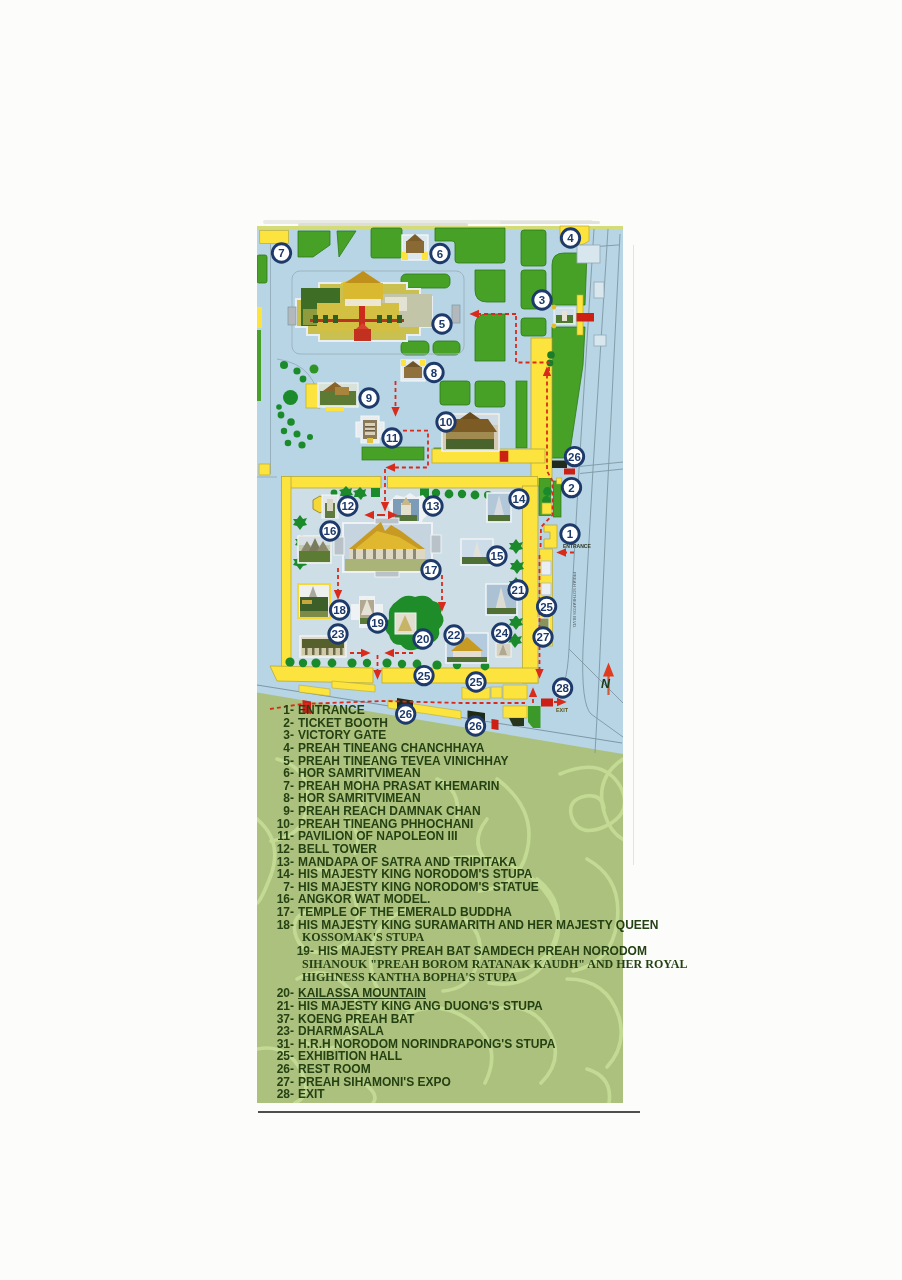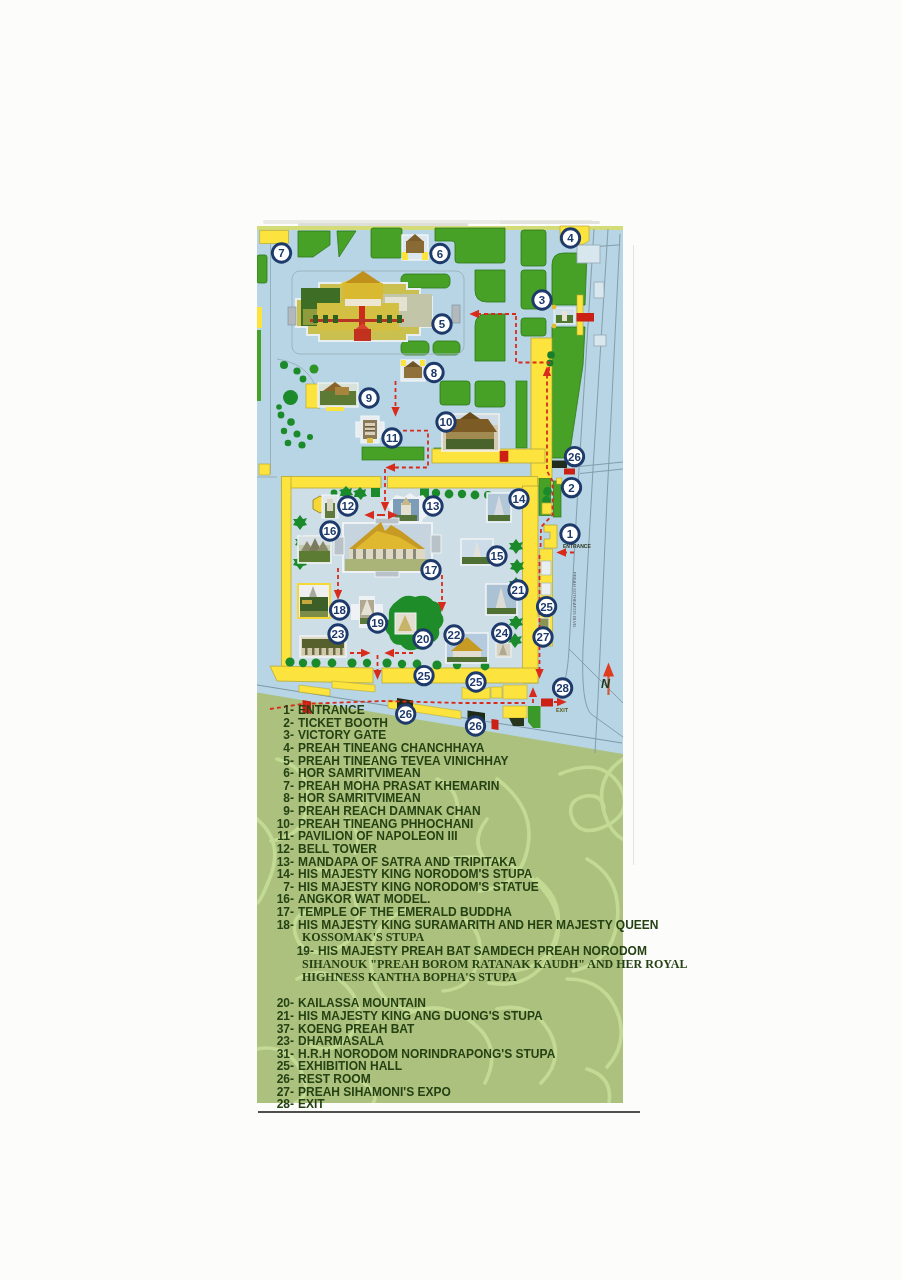--- a/index.html
+++ b/index.html
@@ -4,21 +4,21 @@
 <style>
 html,body{margin:0;padding:0;width:902px;height:1280px;background:#fcfcfa;overflow:hidden;
 font-family:"Liberation Sans",sans-serif;}
 #leaf{position:absolute;left:257px;top:219px;width:366px;height:884px;}
 #legend{position:absolute;left:16px;top:485px;width:350px;
 font-weight:bold;font-size:12px;line-height:12.63px;color:#244113;}
 #legend .li{white-space:nowrap;}
 #legend .n{display:inline-block;width:21px;text-align:right;margin-right:4px;}
 #legend .cont{padding-left:29px;font-family:Liberation Serif, serif;}
 #legend .m2{margin-top:1.6px;margin-left:20px;}
-#legend .m3{margin-top:14px;}
+#legend .m3{margin-top:4px;text-decoration:underline;}
 </style>
 </head>
 <body>
 
 <div style="position:absolute;left:263px;top:220px;width:330px;height:4px;background:#e9e9e5;border-radius:2px;"></div>
 <div style="position:absolute;left:298px;top:223px;width:170px;height:3.6px;background:#dedED8;border-radius:2px;"></div>
 <div style="position:absolute;left:500px;top:221px;width:100px;height:3px;background:#e2e2dc;border-radius:2px;"></div>
 
 <div style="position:absolute;left:633px;top:245px;width:1px;height:620px;background:#e3e3df;"></div>
 

